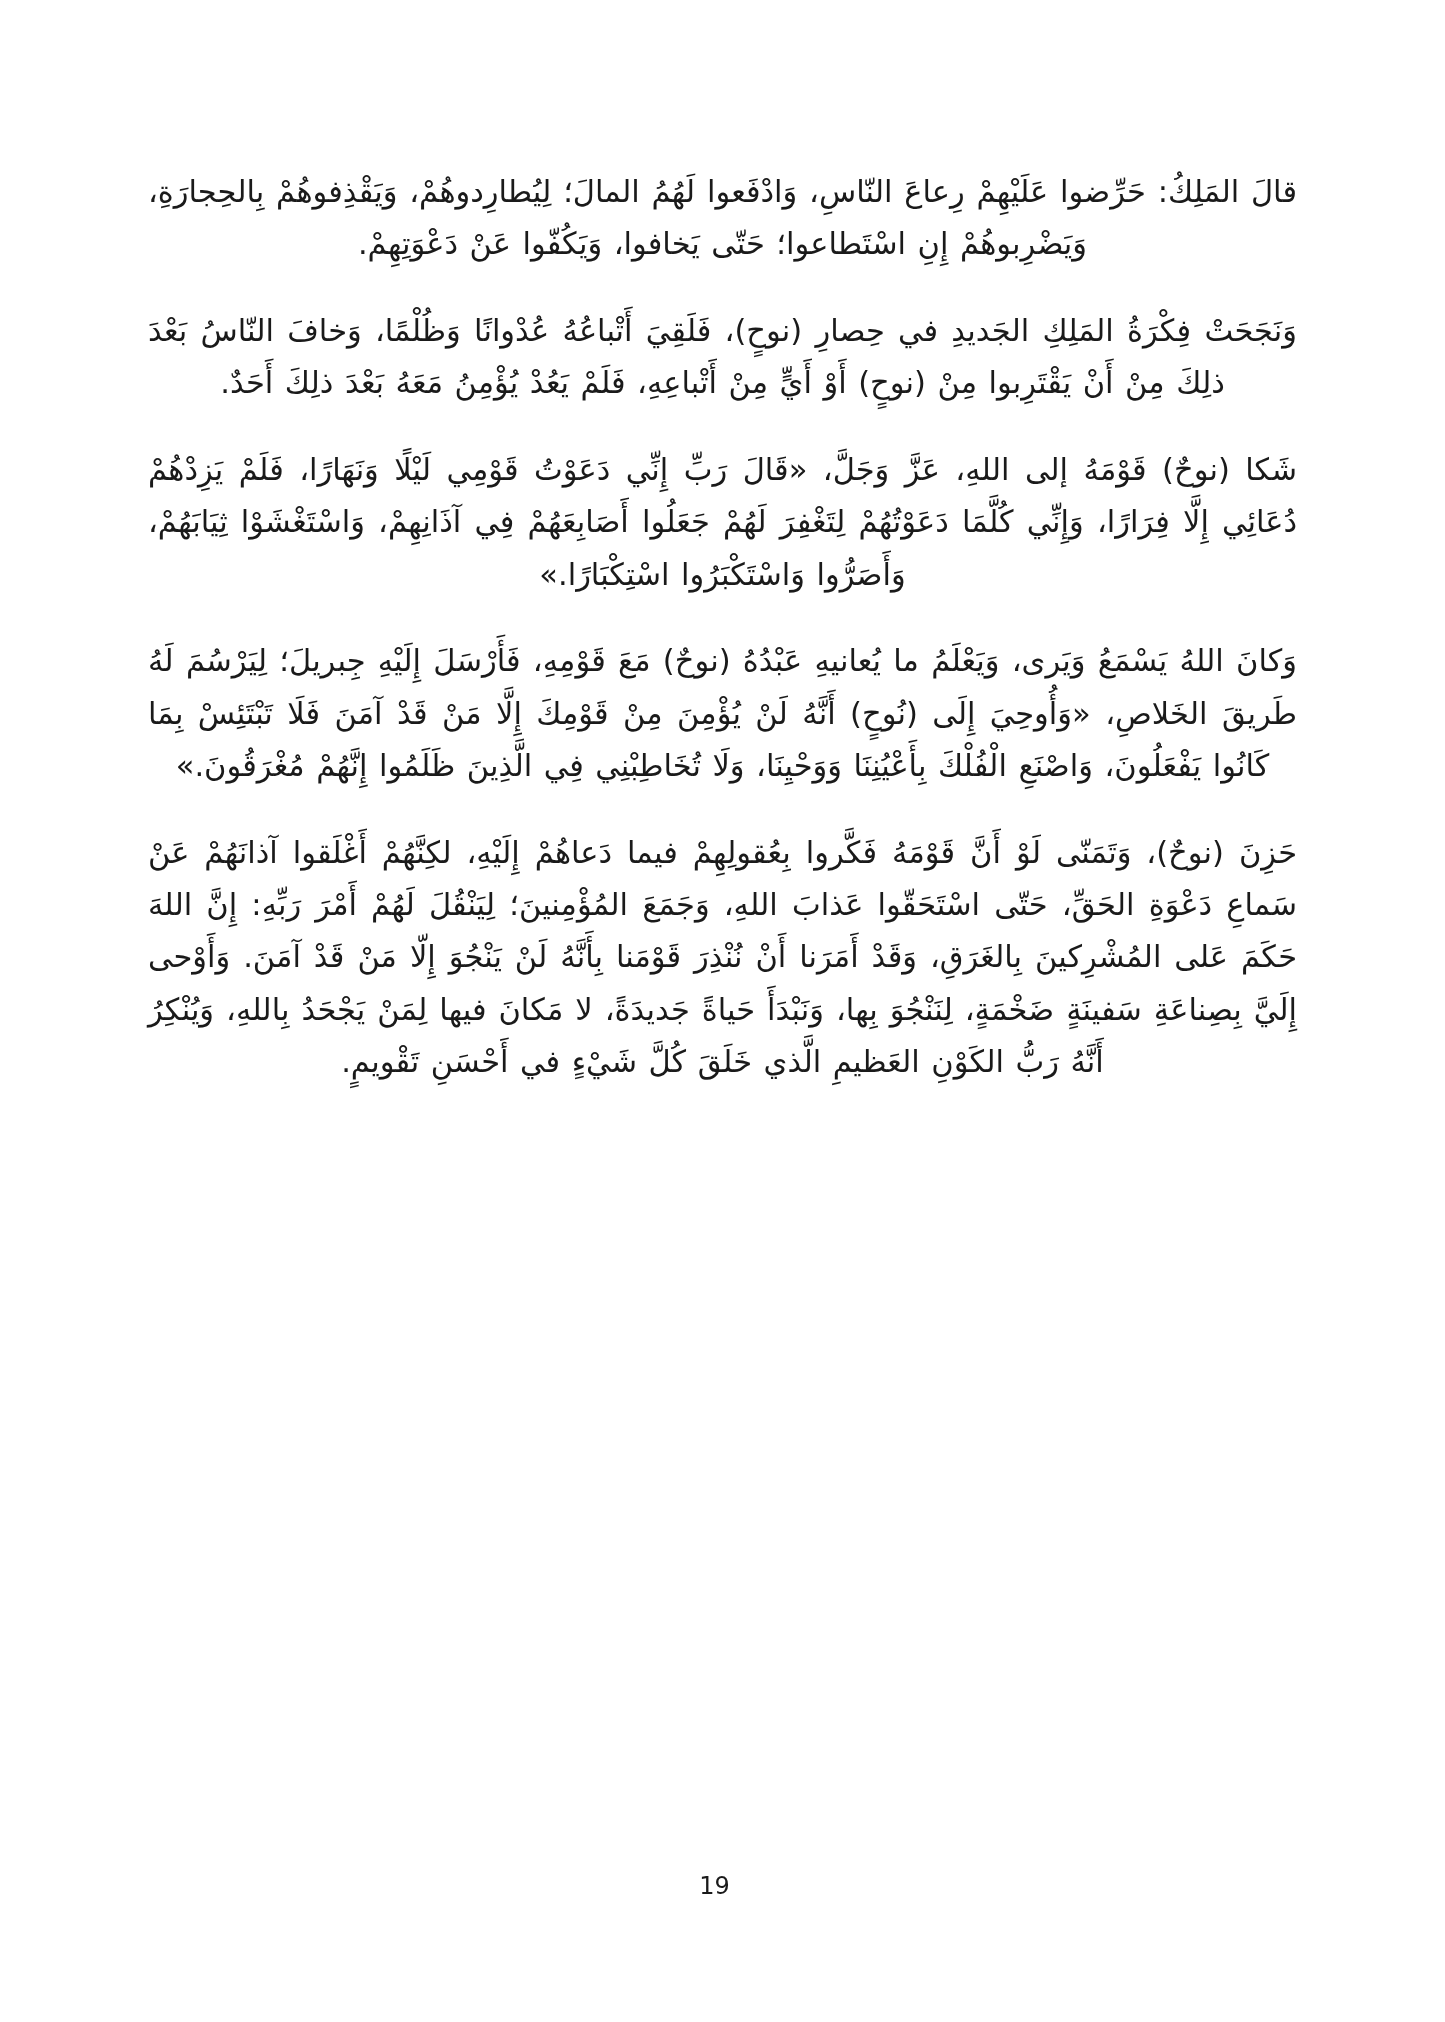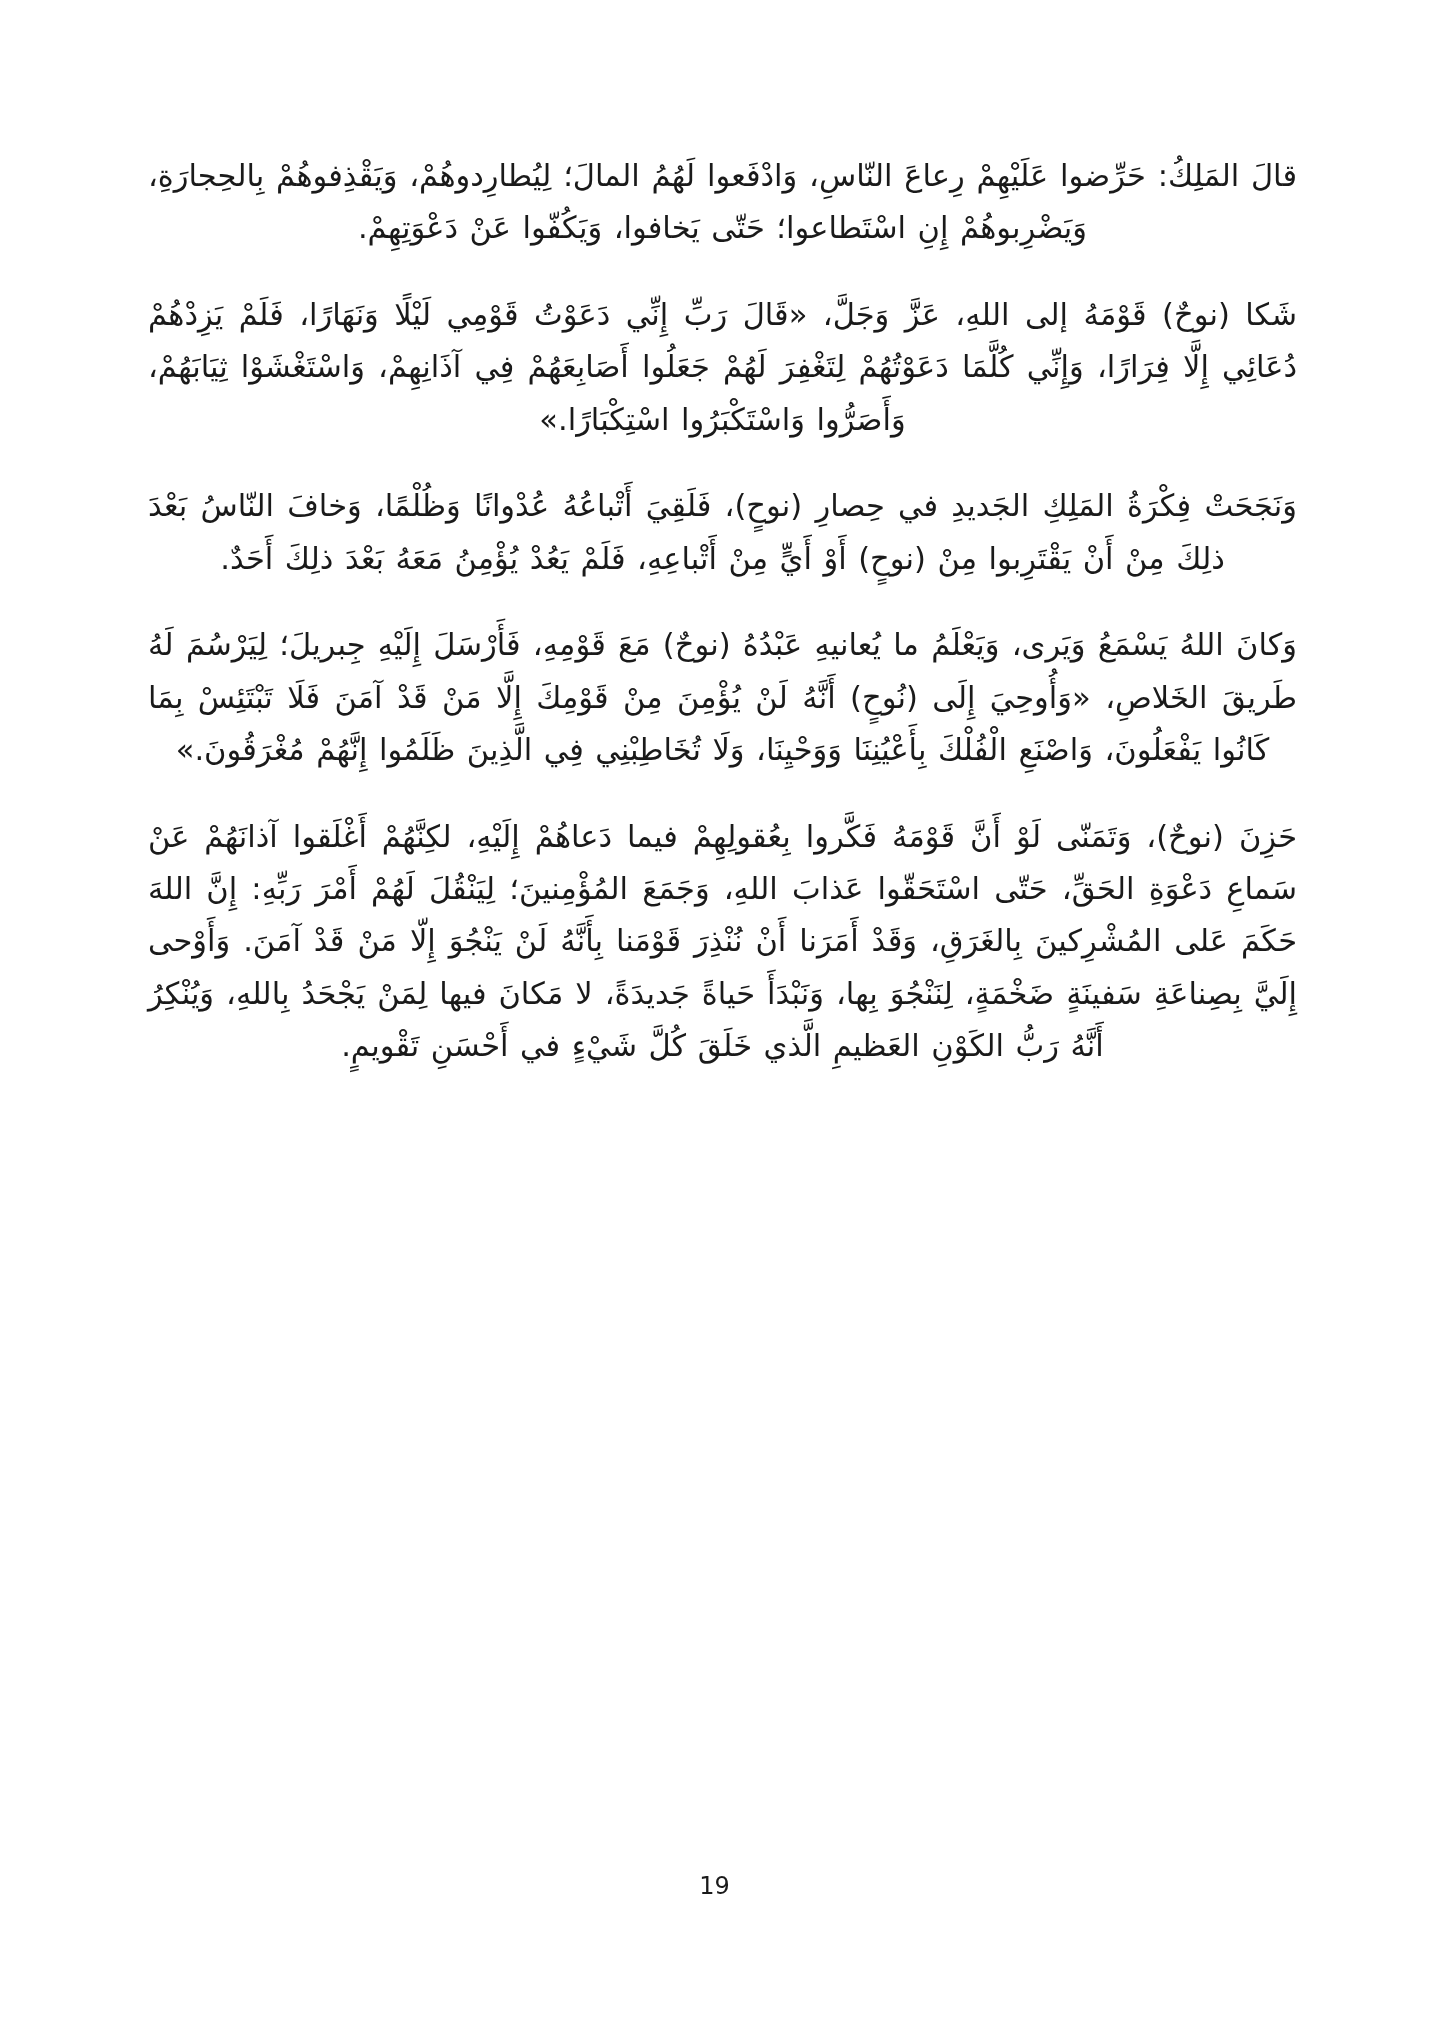--- a/index.html
+++ b/index.html
@@ -40,20 +40,21 @@
     text-justify: inter-word;
     word-spacing: 0.06em;
     -webkit-font-feature-settings: "liga" 1, "calt" 1;
     font-feature-settings: "liga" 1, "calt" 1;
   }
   .para:last-of-type {
     margin-bottom: 0;
   }
   .para.tail-center {
     text-align-last: center;
+    margin-top: 16px;
   }
   .section-heading {
     font-family: "DejaVu Sans", "Liberation Sans", sans-serif;
     font-size: 36px;
     line-height: 1.5;
     font-weight: 700;
     color: #96333c;
     direction: rtl;
     text-align: right;
     margin: 64px 0 30px 0;
@@ -72,23 +73,23 @@
 </style>
 </head>
 <body>
 
 <div class="page">
 
   <div class="content">
 
     <p class="para tail-center">قالَ المَلِكُ: حَرِّضوا عَلَيْهِمْ رِعاعَ النّاسِ، وَادْفَعوا لَهُمُ المالَ؛ لِيُطارِدوهُمْ، وَيَقْذِفوهُمْ بِالحِجارَةِ، وَيَضْرِبوهُمْ إِنِ اسْتَطاعوا؛ حَتّى يَخافوا، وَيَكُفّوا عَنْ دَعْوَتِهِمْ.</p>
 
+    <p class="para tail-center">وَنَجَحَتْ فِكْرَةُ المَلِكِ الجَديدِ في حِصارِ (نوحٍ)، فَلَقِيَ أَتْباعُهُ عُدْوانًا وَظُلْمًا، وَخافَ النّاسُ بَعْدَ ذلِكَ مِنْ أَنْ يَقْتَرِبوا مِنْ (نوحٍ) أَوْ أَيٍّ مِنْ أَتْباعِهِ، فَلَمْ يَعُدْ يُؤْمِنُ مَعَهُ بَعْدَ ذلِكَ أَحَدٌ.</p>
+
     <p class="para tail-center">شَكا (نوحٌ) قَوْمَهُ إلى اللهِ، عَزَّ وَجَلَّ، «قَالَ رَبِّ إِنِّي دَعَوْتُ قَوْمِي لَيْلًا وَنَهَارًا، فَلَمْ يَزِدْهُمْ دُعَائِي إِلَّا فِرَارًا، وَإِنِّي كُلَّمَا دَعَوْتُهُمْ لِتَغْفِرَ لَهُمْ جَعَلُوا أَصَابِعَهُمْ فِي آذَانِهِمْ، وَاسْتَغْشَوْا ثِيَابَهُمْ، وَأَصَرُّوا وَاسْتَكْبَرُوا اسْتِكْبَارًا.»</p>
-
-    <p class="para tail-center">وَنَجَحَتْ فِكْرَةُ المَلِكِ الجَديدِ في حِصارِ (نوحٍ)، فَلَقِيَ أَتْباعُهُ عُدْوانًا وَظُلْمًا، وَخافَ النّاسُ بَعْدَ ذلِكَ مِنْ أَنْ يَقْتَرِبوا مِنْ (نوحٍ) أَوْ أَيٍّ مِنْ أَتْباعِهِ، فَلَمْ يَعُدْ يُؤْمِنُ مَعَهُ بَعْدَ ذلِكَ أَحَدٌ.</p>
 
     <p class="para tail-center">وَكانَ اللهُ يَسْمَعُ وَيَرى، وَيَعْلَمُ ما يُعانيهِ عَبْدُهُ (نوحٌ) مَعَ قَوْمِهِ، فَأَرْسَلَ إِلَيْهِ جِبريلَ؛ لِيَرْسُمَ لَهُ طَريقَ الخَلاصِ، «وَأُوحِيَ إِلَى (نُوحٍ) أَنَّهُ لَنْ يُؤْمِنَ مِنْ قَوْمِكَ إِلَّا مَنْ قَدْ آمَنَ فَلَا تَبْتَئِسْ بِمَا كَانُوا يَفْعَلُونَ، وَاصْنَعِ الْفُلْكَ بِأَعْيُنِنَا وَوَحْيِنَا، وَلَا تُخَاطِبْنِي فِي الَّذِينَ ظَلَمُوا إِنَّهُمْ مُغْرَقُونَ.»</p>
 
 
     <p class="para tail-center">حَزِنَ (نوحٌ)، وَتَمَنّى لَوْ أَنَّ قَوْمَهُ فَكَّروا بِعُقولِهِمْ فيما دَعاهُمْ إِلَيْهِ، لكِنَّهُمْ أَغْلَقوا آذانَهُمْ عَنْ سَماعِ دَعْوَةِ الحَقِّ، حَتّى اسْتَحَقّوا عَذابَ اللهِ، وَجَمَعَ المُؤْمِنينَ؛ لِيَنْقُلَ لَهُمْ أَمْرَ رَبِّهِ: إِنَّ اللهَ حَكَمَ عَلى المُشْرِكينَ بِالغَرَقِ، وَقَدْ أَمَرَنا أَنْ نُنْذِرَ قَوْمَنا بِأَنَّهُ لَنْ يَنْجُوَ إِلّا مَنْ قَدْ آمَنَ. وَأَوْحى إِلَيَّ بِصِناعَةِ سَفينَةٍ ضَخْمَةٍ، لِنَنْجُوَ بِها، وَنَبْدَأَ حَياةً جَديدَةً، لا مَكانَ فيها لِمَنْ يَجْحَدُ بِاللهِ، وَيُنْكِرُ أَنَّهُ رَبُّ الكَوْنِ العَظيمِ الَّذي خَلَقَ كُلَّ شَيْءٍ في أَحْسَنِ تَقْويمٍ.</p>
 
   </div>
 
   <div class="page-number">19</div>
 

